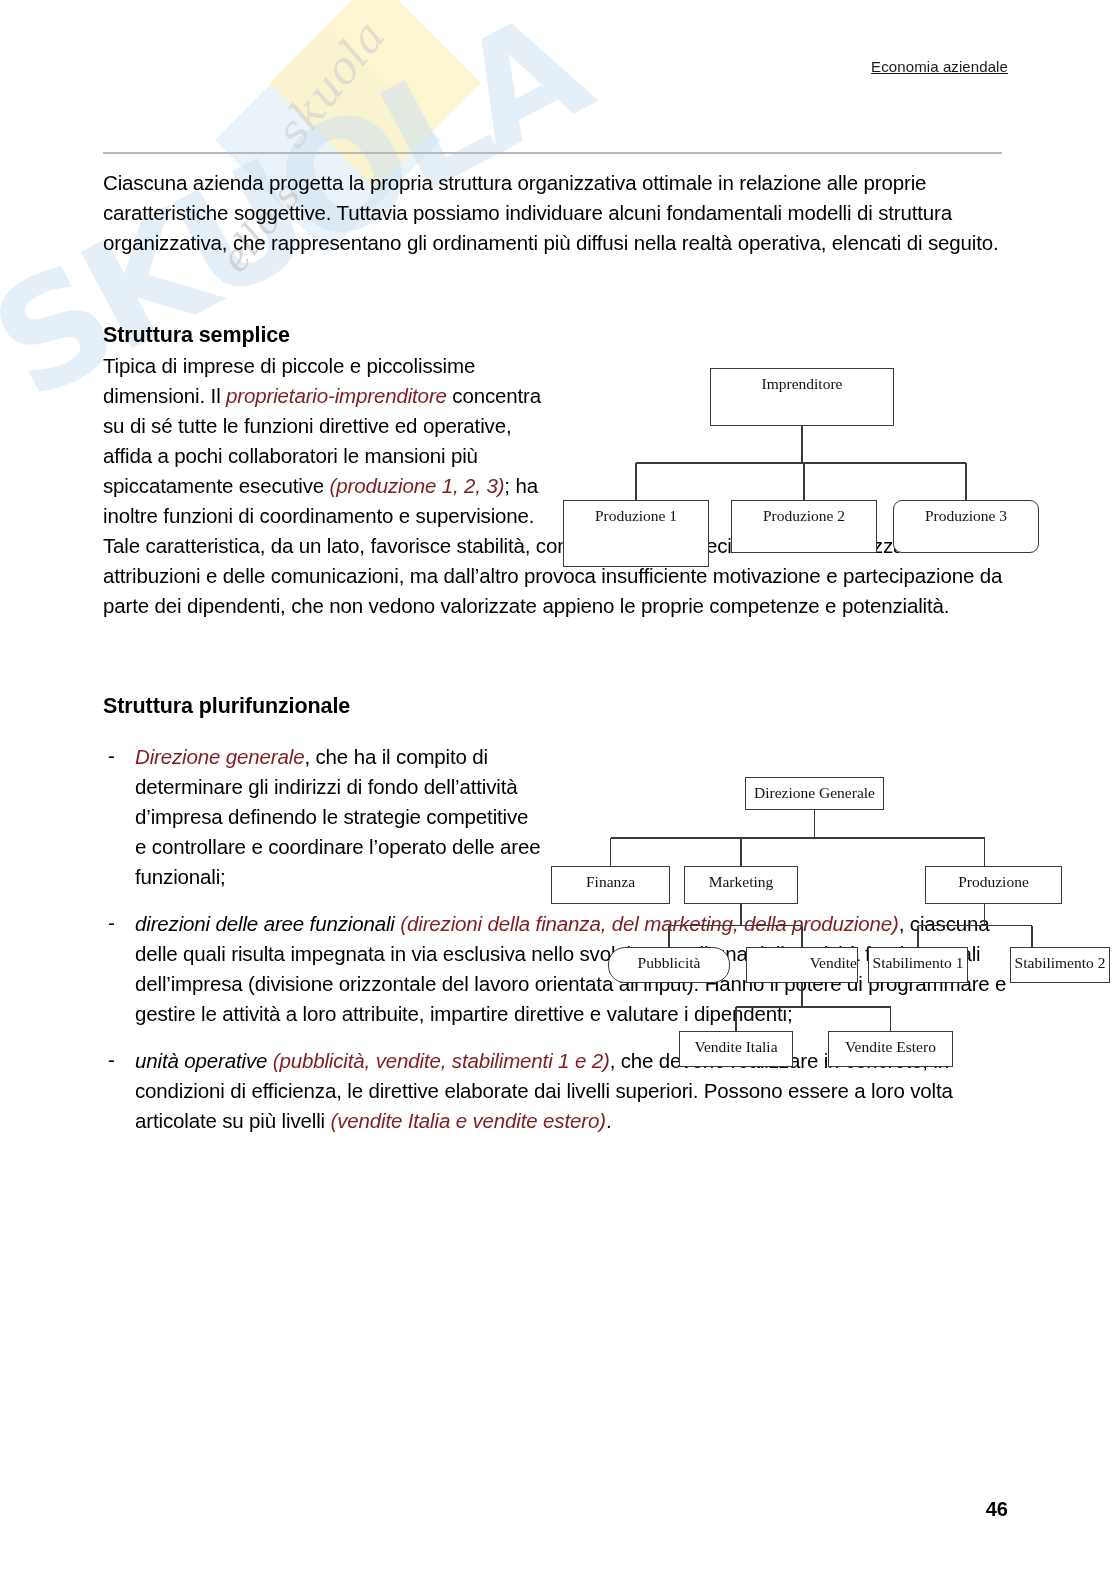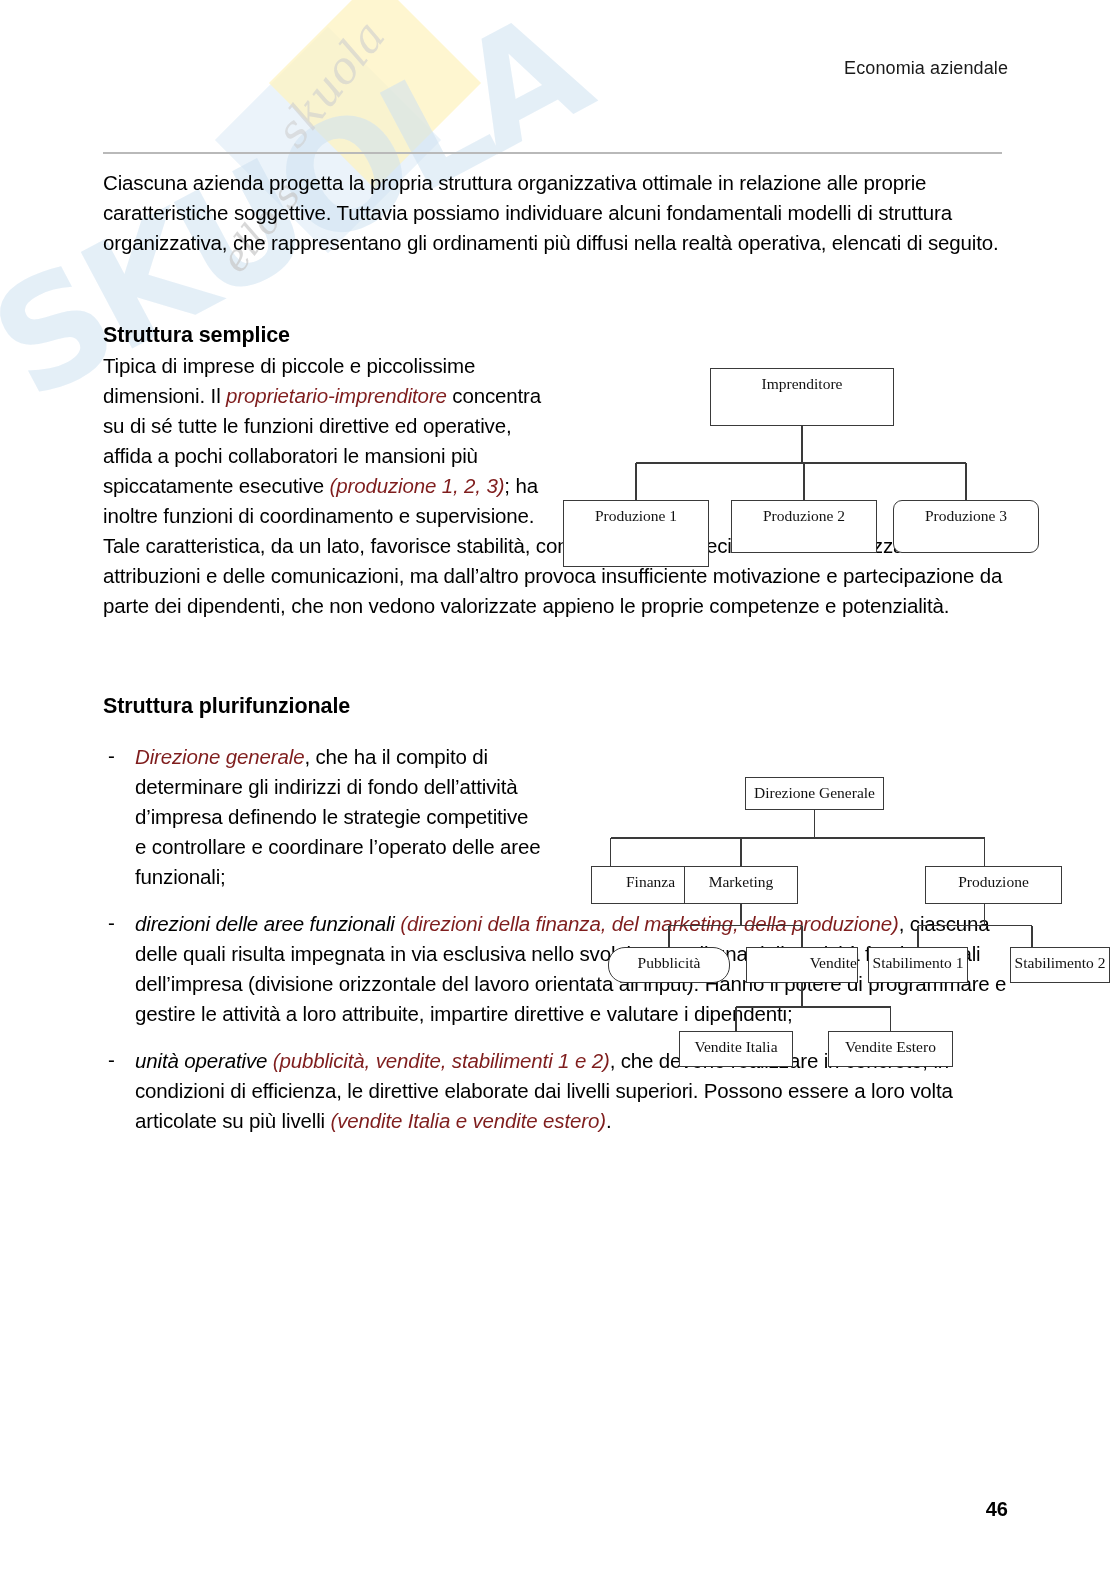--- a/index.html
+++ b/index.html
@@ -79,23 +79,24 @@
     z-index: 2;
     width: 1116px;
     height: 1579px;
     padding: 0;
   }
 
   #running-head {
     position: absolute;
     right: 108px;
     top: 58px;
-    font-size: 18px;
+    font-size: 15px;
     color: #1a1a1a;
     letter-spacing: .1px;
+    text-decoration: underline;
   }
 
   #page-title {
     position: absolute;
     left: 103px;
     top: 100px;
     font-size: 30px;
     font-weight: bold;
     letter-spacing: -.2px;
   }
@@ -273,21 +274,21 @@
       <div class="conn v" style="left: 801.3px; top: 925.5px; height: 21.5px;"></div>
       <div class="conn v" style="left: 983.8px; top: 904px; height: 21.5px;"></div>
       <div class="conn h" style="left: 918px; top: 924.8px; width: 114px;"></div>
       <div class="conn v" style="left: 917.3px; top: 925.5px; height: 21.5px;"></div>
       <div class="conn v" style="left: 1031.3px; top: 925.5px; height: 21.5px;"></div>
       <div class="conn v" style="left: 801.3px; top: 983px; height: 24px;"></div>
       <div class="conn h" style="left: 736px; top: 1006.3px; width: 154.5px;"></div>
       <div class="conn v" style="left: 735.3px; top: 1007px; height: 24px;"></div>
       <div class="conn v" style="left: 889.8px; top: 1007px; height: 24px;"></div>
       <div class="node" style="left: 745px; top: 777px; width: 139px; height: 33px;"><span>Direzione Generale</span></div>
-      <div class="node" style="left: 551px; top: 866px; width: 119px; height: 38px; margin-left: 40px;"><span>Finanza</span></div>
+      <div class="node" style="left: 551px; top: 866px; width: 119px; height: 38px;"><span>Finanza</span></div>
       <div class="node" style="left: 684px; top: 866px; width: 114px; height: 38px;"><span>Marketing</span></div>
       <div class="node" style="left: 925px; top: 866px; width: 137px; height: 38px;"><span>Produzione</span></div>
       <div class="node" style="left: 608px; top: 947px; width: 122px; height: 36px; border-radius: 17px;"><span>Pubblicità</span></div>
       <div class="node" style="left: 746px; top: 947px; width: 112px; height: 36px; text-align: right;"><span>Vendite</span></div>
       <div class="node" style="left: 868px; top: 947px; width: 100px; height: 36px;"><span>Stabilimento 1</span></div>
       <div class="node" style="left: 982px; top: 947px; width: 100px; height: 36px; margin-left: 28px;"><span>Stabilimento 2</span></div>
       <div class="node" style="left: 679px; top: 1031px; width: 114px; height: 36px;"><span>Vendite Italia</span></div>
       <div class="node" style="left: 828px; top: 1031px; width: 125px; height: 36px;"><span>Vendite Estero</span></div>
     </div>
 

